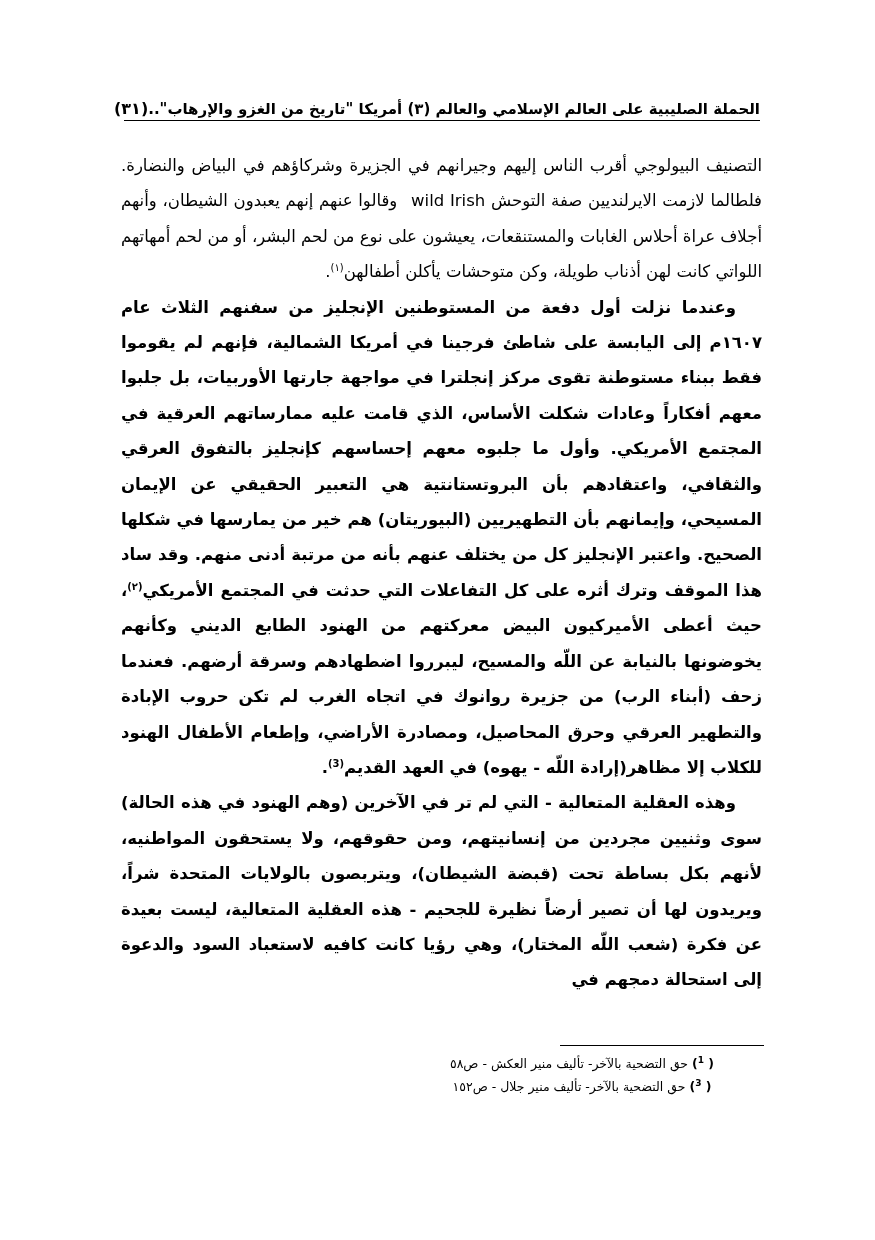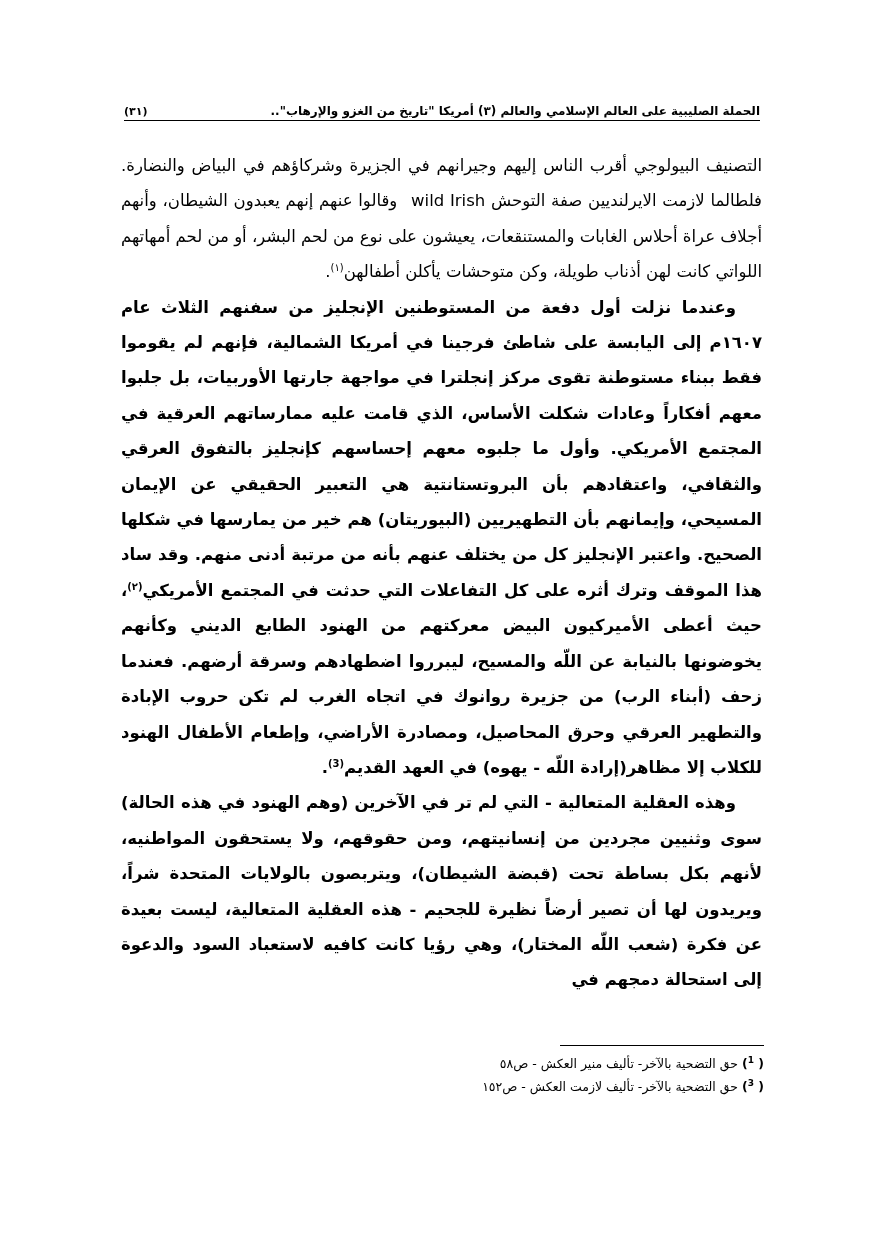--- a/index.html
+++ b/index.html
@@ -30,28 +30,29 @@
       direction: rtl;
       display: flex;
       align-items: flex-end;
       justify-content: space-between;
       border-bottom: 1.5px solid #000;
       padding-bottom: 2px;
     }
     .header-title {
       font-family: "DejaVu Sans", sans-serif;
       font-weight: bold;
-      font-size: 12px;
+      font-size: 15px;
       white-space: nowrap;
     }
     .header-page {
       font-weight: bold;
-      font-size: 11px;
+      font-size: 16px;
       white-space: nowrap;
       direction: rtl;
+      margin-left: 20px;
     }
     .body-text {
       position: absolute;
       left: 121px;
       width: 641px;
       top: 148px;
       direction: rtl;
       text-align: justify;
       text-align-last: right;
       font-family: "DejaVu Sans", sans-serif;
@@ -87,20 +88,21 @@
       left: 400px;
       width: 364px;
       top: 1052px;
       direction: rtl;
       font-family: "DejaVu Sans", sans-serif;
       font-size: 12.5px;
       line-height: 23px;
     }
     .footnote {
       white-space: nowrap;
+      text-align: center;
     }
     .fn-num {
       font-weight: bold;
     }
     .fn-num sup {
       font-size: 9px;
       vertical-align: super;
       line-height: 0;
     }
   </style>
@@ -124,17 +126,17 @@
 
   <div class="fn-rule"></div>
 
   <div class="footnotes">
     <div class="footnote">
       <span class="fn-num">( <sup>1</sup>)</span>
       <span>حق التضحية بالآخر- تأليف منير العكش - ص٥٨</span>
     </div>
     <div class="footnote">
       <span class="fn-num">( <sup>3</sup>)</span>
-      <span>حق التضحية بالآخر- تأليف لازمت العكش - ص١٥٢</span>
+      <span>حق التضحية بالآخر- تأليف منير جلال - ص١٥٢</span>
     </div>
   </div>
 
 </div>
 
 </body></html>

